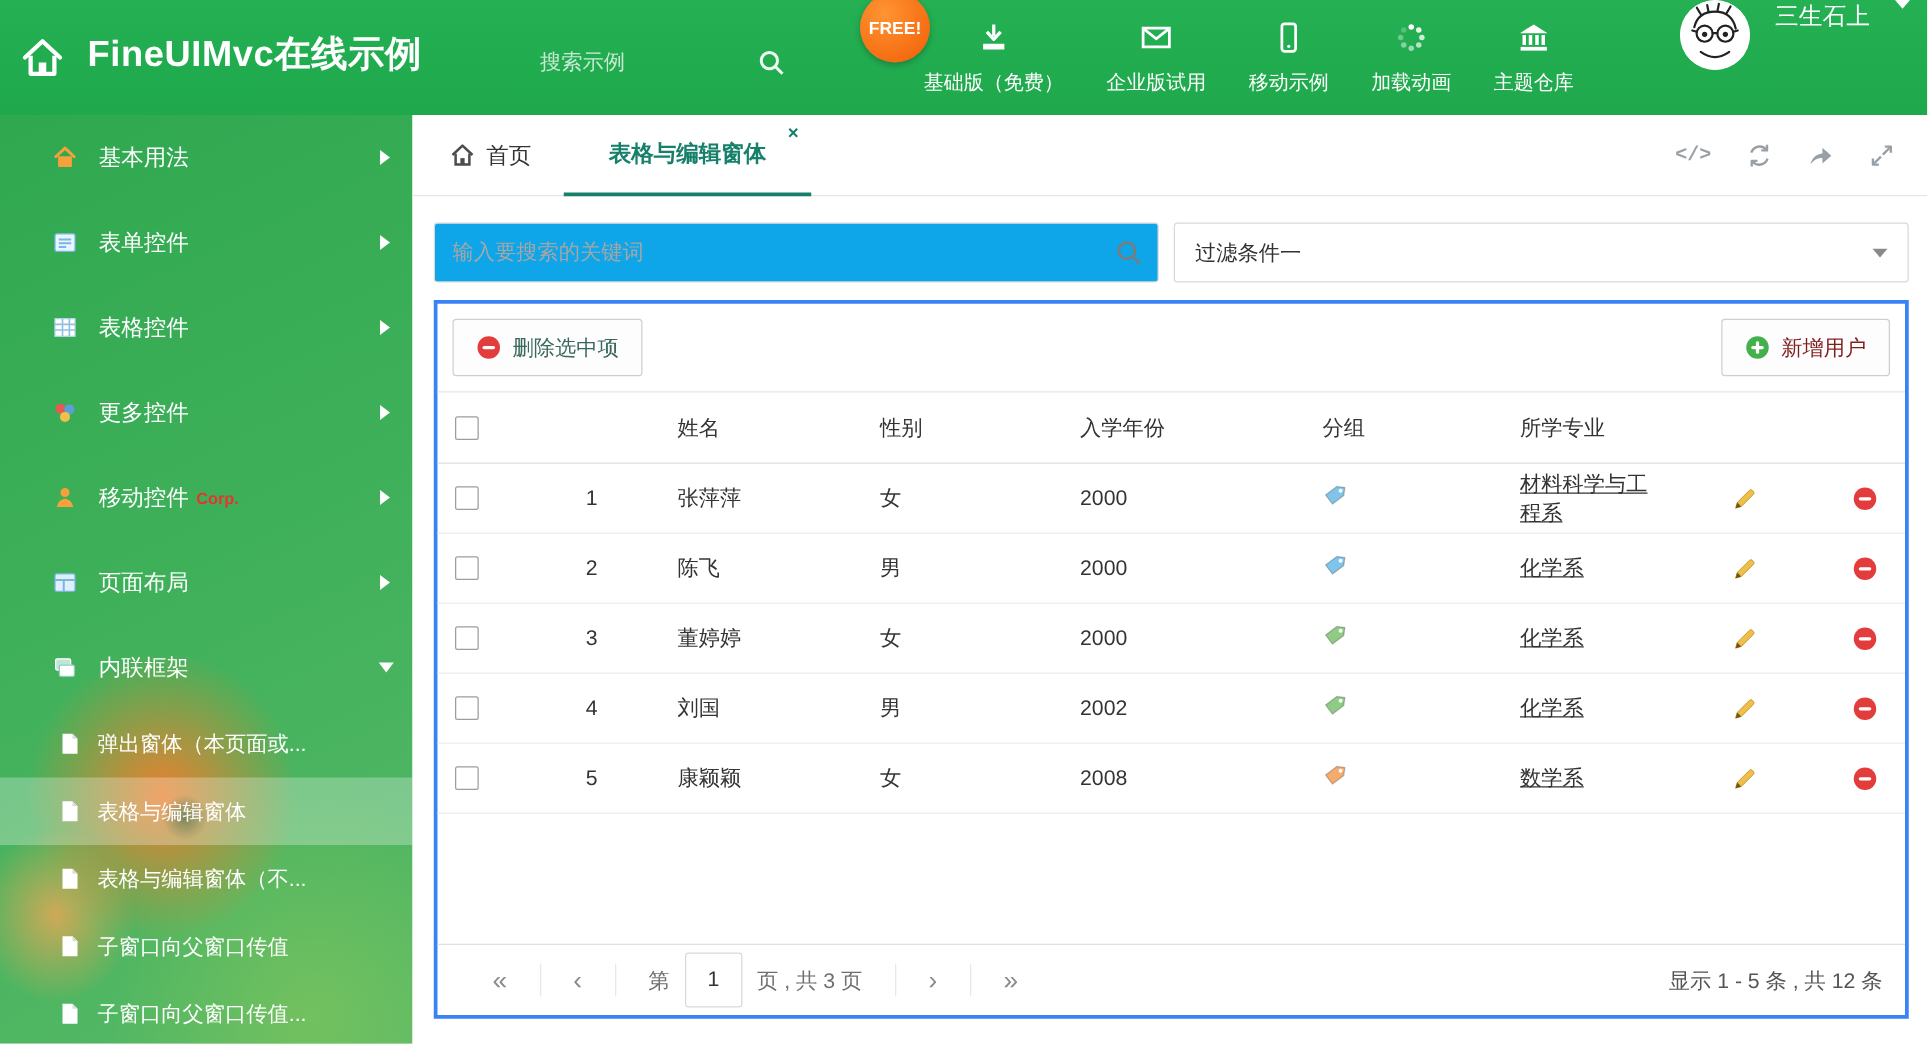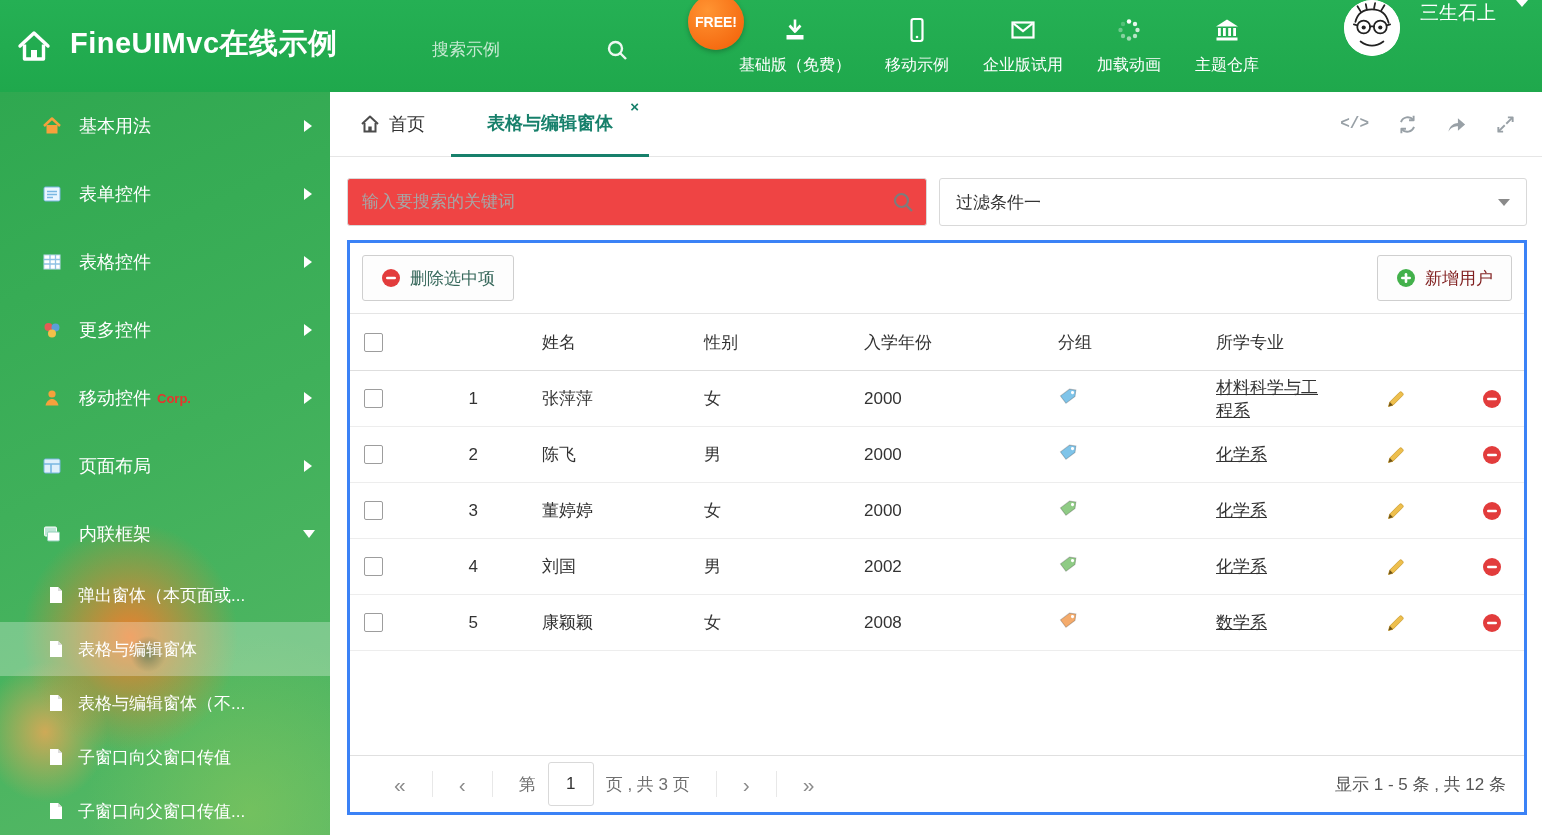--- a/index.html
+++ b/index.html
@@ -51,21 +51,21 @@
   .tab-home{padding:0 26px 0 30px;color:#333;gap:9px;}
   .tab-home svg{width:20px;height:20px;}
   .tab-active{position:relative;padding:0 36px;color:#17806b;font-weight:bold;border-bottom:3px solid #17806b;margin-bottom:-1px;}
   .tab-close{position:absolute;top:7px;right:10px;font-size:15px;font-weight:bold;color:#17806b;cursor:pointer;line-height:1;}
   .tab-tools{margin-left:auto;display:flex;align-items:center;gap:28px;padding-right:26px;}
   .tool-ic{color:#98a0a6;cursor:pointer;display:flex;align-items:center;}
   .tool-ic svg{width:21px;height:21px;}
   .code-glyph{font-family:"Liberation Mono","DejaVu Sans Mono",monospace;font-size:16px;font-weight:bold;color:#98a0a6;}
 
   .filter-row{position:absolute;top:86px;left:17px;right:15px;height:48px;display:flex;gap:12px;}
-  .search-box{position:relative;width:578px;height:46px;border:1px solid #d9d9d9;border-radius:3px;background:#ef4444;}
+  .search-box{position:relative;width:578px;height:46px;border:1px solid #d9d9d9;border-radius:3px;background:#0ea5e9;}
   .search-box input{position:absolute;inset:0;border:none;outline:none;padding:0 46px 0 14px;font-size:17px;color:#333;background:transparent;font-family:inherit;}
   .search-box input::placeholder{color:#a6a6a6;}
   .search-box .s-ic{position:absolute;right:12px;top:12px;width:22px;height:22px;}
   .dropdown{flex:1;height:46px;border:1px solid #d9d9d9;border-radius:3px;display:flex;align-items:center;padding:0 16px;font-size:17px;color:#333;position:relative;cursor:pointer;background:#fff;}
   .dd-caret{position:absolute;right:16px;width:0;height:0;border-left:6px solid transparent;border-right:6px solid transparent;border-top:7px solid #8a8a8a;}
 
   .panel{position:absolute;top:148px;left:17px;right:15px;bottom:20px;border:3px solid #3b82f6;display:flex;flex-direction:column;background:#fff;}
   .toolbar{height:70px;flex:0 0 70px;display:flex;align-items:center;padding:0 12px;border-bottom:1px solid #e5e5e5;}
   .btn{height:46px;border:1px solid #cfcfcf;border-radius:3px;background:#fdfdfd;display:inline-flex;align-items:center;gap:9px;padding:0 18px;font-size:17px;color:#38695c;cursor:pointer;}
   .btn svg{width:20px;height:20px;}
@@ -119,31 +119,31 @@
         <div class="hdr-nav-item">
           <span><svg viewBox="0 0 28 28">
               <path d="M14 3.5v9.5" stroke="#fff" stroke-width="2.6" fill="none"></path>
               <path d="M8.5 9.5 L14 15.5 L19.5 9.5" fill="none" stroke="#fff" stroke-width="2.6" stroke-linejoin="round"></path>
               <path d="M5.5 19h17v4.5h-17z" fill="#fff"></path>
             </svg></span>
           <span class="hdr-nav-label">基础版（免费）</span>
         </div>
         <div class="hdr-nav-item">
           <span><svg viewBox="0 0 28 28">
+              <rect x="3.5" y="6.5" width="21" height="15" fill="none" stroke="#fff" stroke-width="2.2"></rect>
+              <path d="M4.5 7.5 L14 15 L23.5 7.5" fill="none" stroke="#fff" stroke-width="2.2"></path>
+            </svg></span>
+          <span class="hdr-nav-label">企业版试用</span>
+        </div>
+        <div class="hdr-nav-item">
+          <span><svg viewBox="0 0 28 28">
               <rect x="8.5" y="3" width="11" height="22" rx="2.2" fill="none" stroke="#fff" stroke-width="2.2"></rect>
               <circle cx="14" cy="21" r="1.3" fill="#fff"></circle>
             </svg></span>
           <span class="hdr-nav-label">移动示例</span>
-        </div>
-        <div class="hdr-nav-item">
-          <span><svg viewBox="0 0 28 28">
-              <rect x="3.5" y="6.5" width="21" height="15" fill="none" stroke="#fff" stroke-width="2.2"></rect>
-              <path d="M4.5 7.5 L14 15 L23.5 7.5" fill="none" stroke="#fff" stroke-width="2.2"></path>
-            </svg></span>
-          <span class="hdr-nav-label">企业版试用</span>
         </div>
         <div class="hdr-nav-item">
           <span><svg viewBox="0 0 28 28">
               <circle cx="14.0" cy="5.5" r="2.2" fill="#fff" opacity="1.00"></circle>
               <circle cx="20.0" cy="8.0" r="2.2" fill="#fff" opacity="0.89"></circle>
               <circle cx="22.5" cy="14.0" r="2.2" fill="#fff" opacity="0.78"></circle>
               <circle cx="20.0" cy="20.0" r="2.2" fill="#fff" opacity="0.67"></circle>
               <circle cx="14.0" cy="22.5" r="2.2" fill="#fff" opacity="0.56"></circle>
               <circle cx="8.0" cy="20.0" r="2.2" fill="#fff" opacity="0.45"></circle>
               <circle cx="5.5" cy="14.0" r="2.2" fill="#fff" opacity="0.34"></circle>

